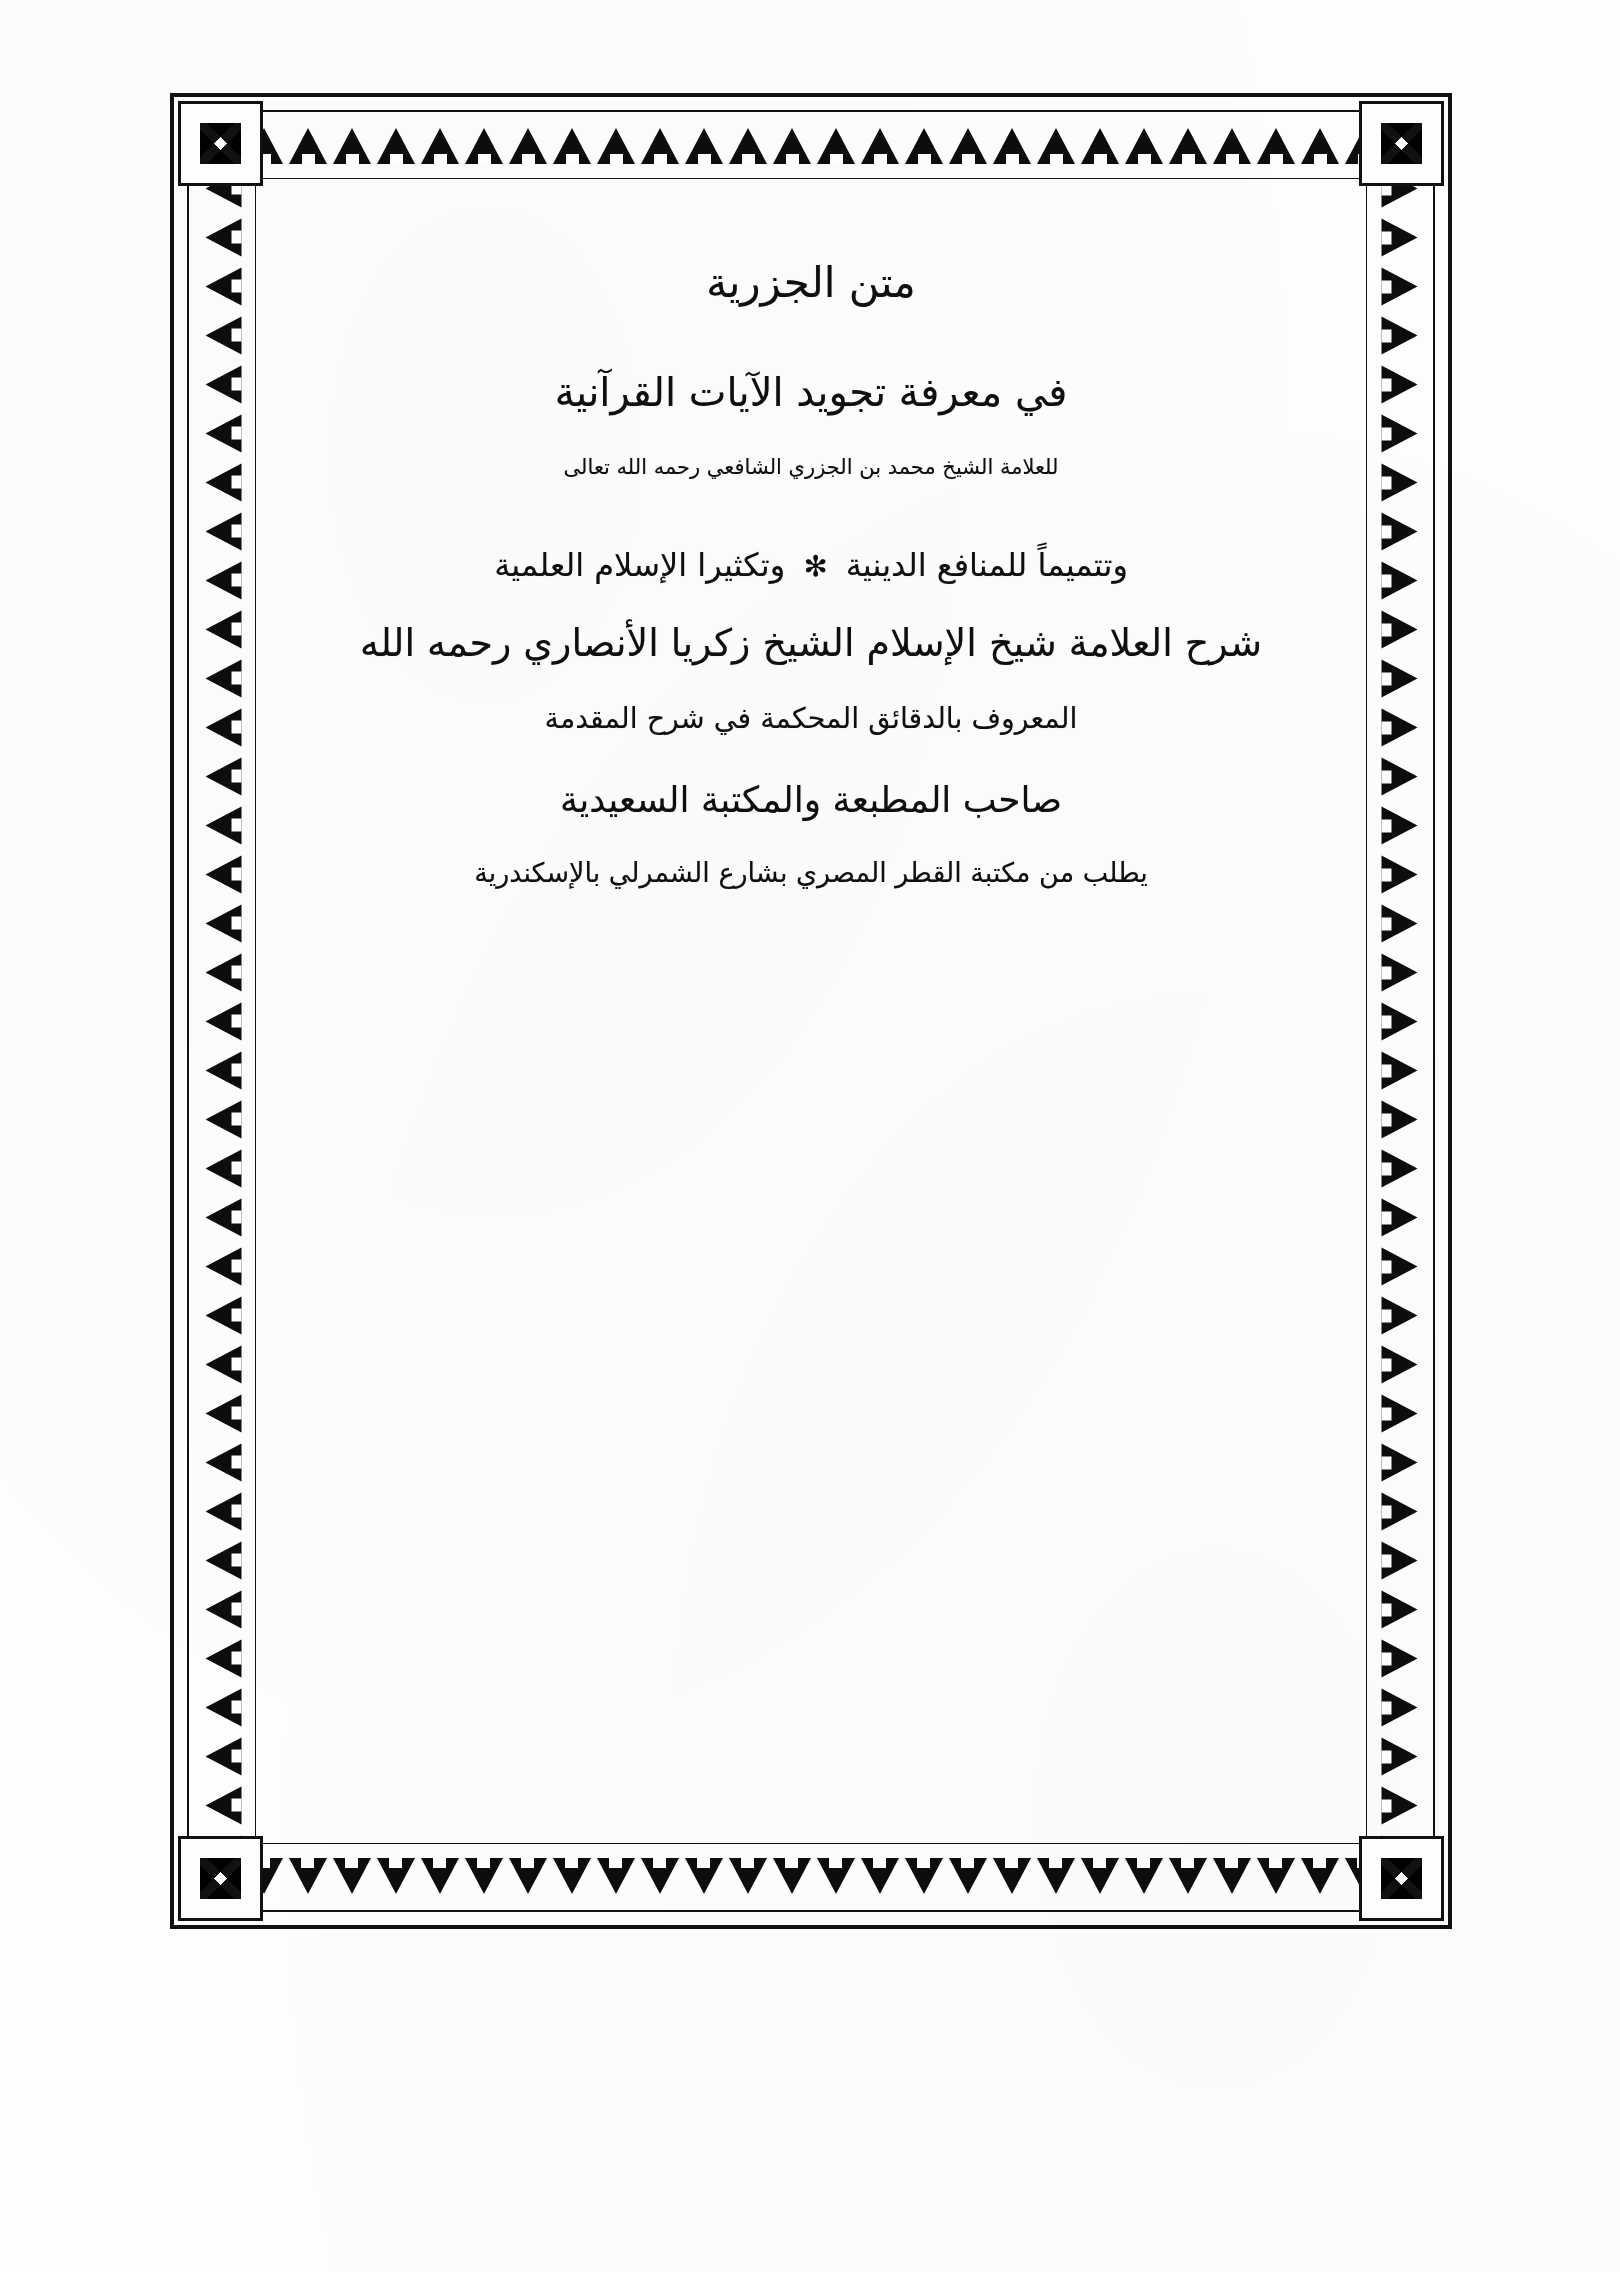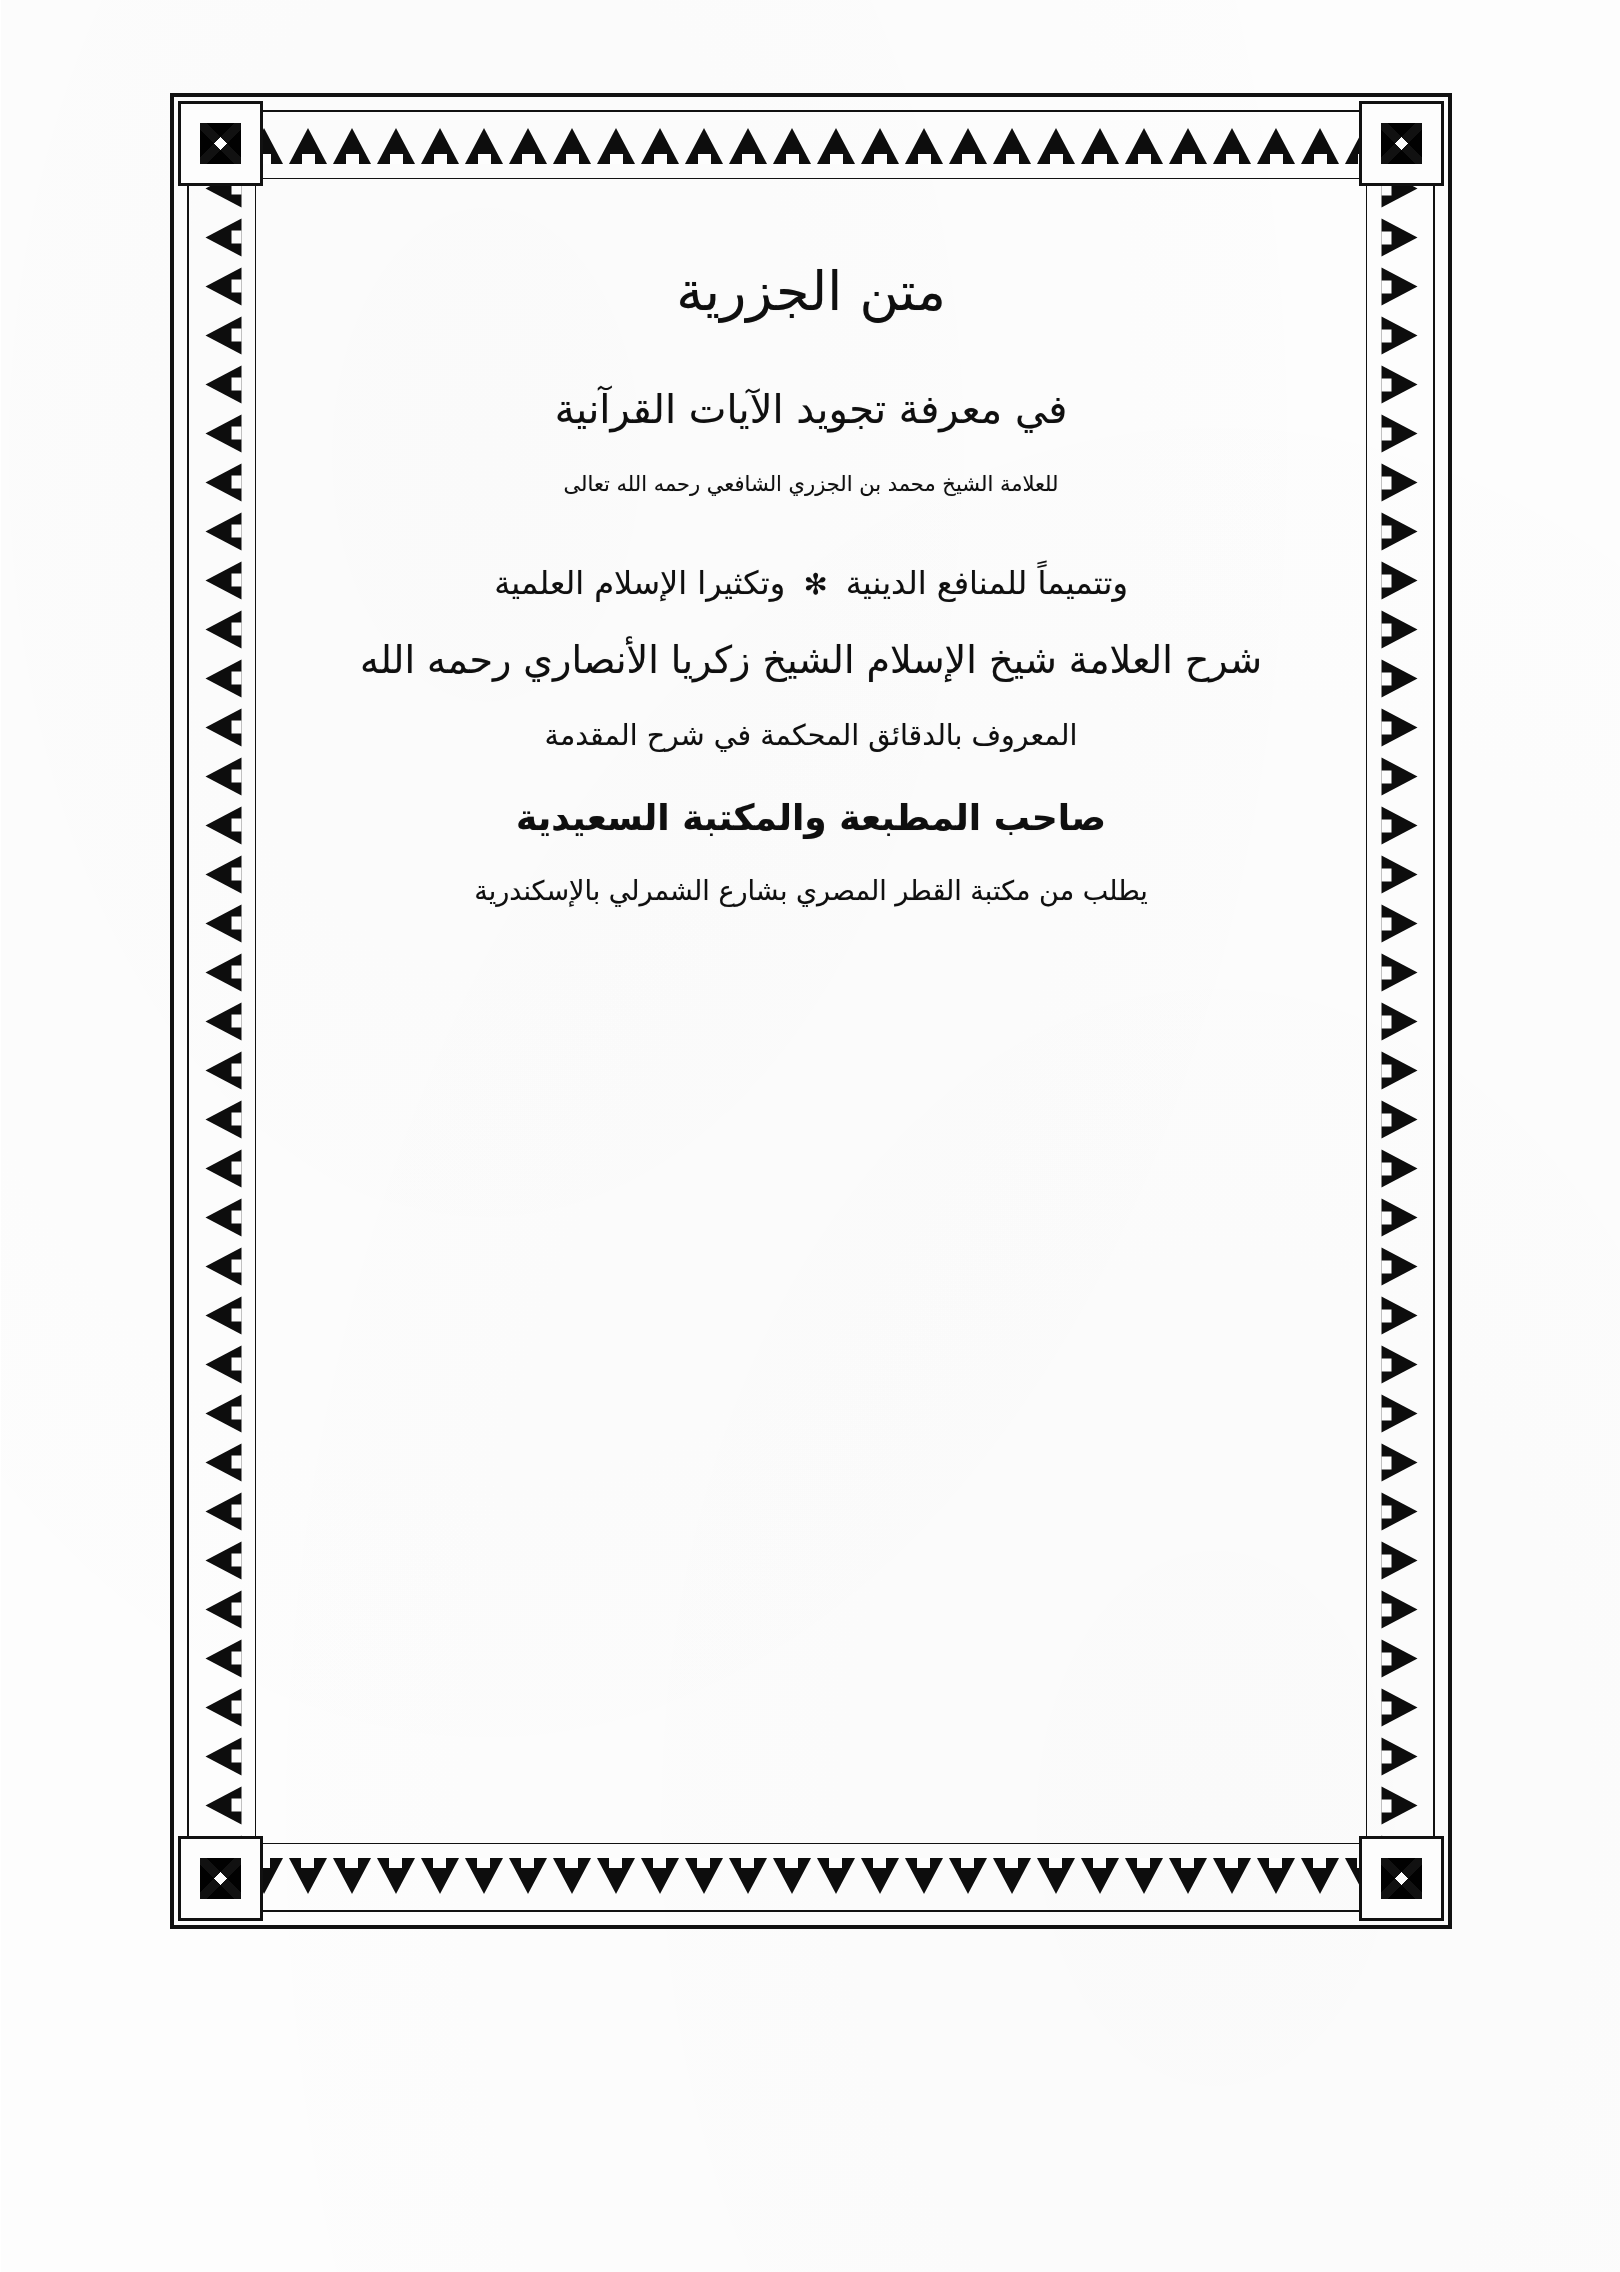--- a/index.html
+++ b/index.html
@@ -149,30 +149,30 @@
   }
 
   .line {
     font-family: "DejaVu Sans", sans-serif;
     direction: rtl;
     unicode-bidi: isolate;
     line-height: 1.45;
     color: #0f0f0f;
   }
 
-  .l-title      { font-size: 54px; margin-top: 41px; letter-spacing: 0.8px; }
+  .l-title      { font-size: 42px; margin-top: 41px; letter-spacing: 0.8px; }
   .l-sub1       { font-size: 40px; margin-top: 49px; }
   .l-sub2       { font-size: 21px; margin-top: 31px; }
   .l-sub3       { font-size: 32px; margin-top: 60px; }
   .l-note       { font-size: 28.5px; margin-top: 93px; }
   .l-note2      { font-size: 38px; margin-top: 27px; }
   .l-note3      { font-size: 28.5px; margin-top: 27px; }
 
   .l-publisher  { font-size: 62px; margin-top: 237px; letter-spacing: 1.6px; }
-  .l-pub-role   { font-size: 36px; margin-top: 35px; font-weight: bold; }
+  .l-pub-role   { font-size: 36px; margin-top: 35px; }
   .l-pub-addr   { font-size: 30px; margin-top: 32px; }
   .l-distrib    { font-size: 27px; margin-top: 27px; }
 
   .sep-star { font-size: 0.9em; padding: 0 8px; }
 
   
   .line span.ink {
     text-shadow: 0 0 0.8px rgba(0,0,0,0.35);
   }
 </style>

